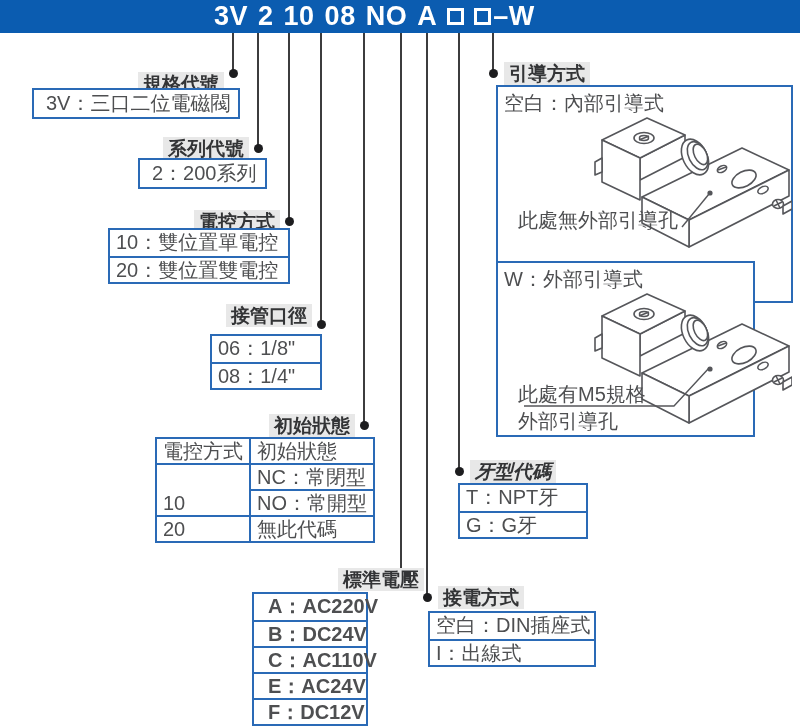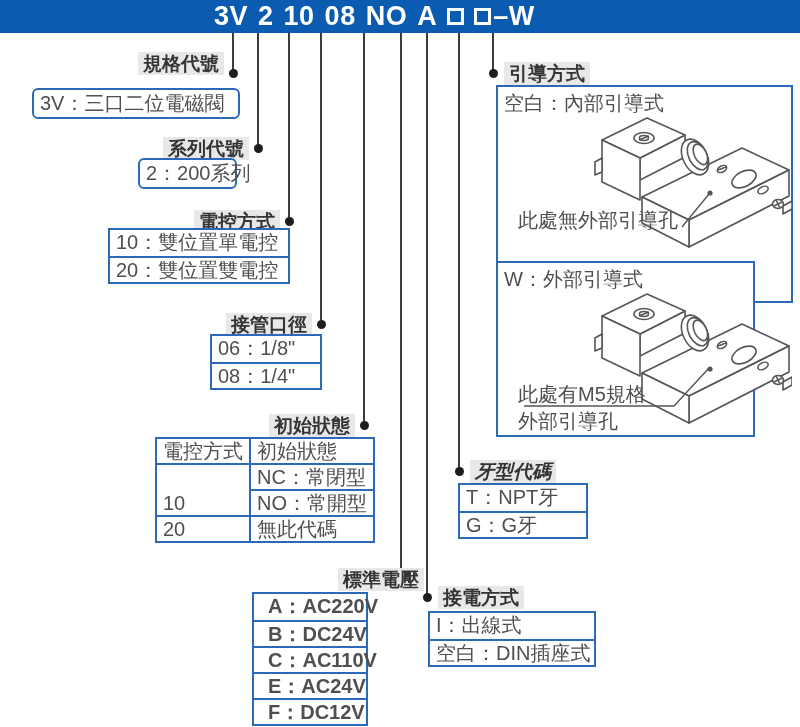--- a/index.html
+++ b/index.html
@@ -24,21 +24,21 @@
   
   .lbl { position:absolute; height:23px; line-height:23px; padding:0 5px; background:#e8e8e8;
          color:#333436; font-size:19px; font-weight:bold; white-space:nowrap; text-align:center; }
 
   
   .bx { position:absolute; border:2px solid #2a6ab6; background:#fff; color:#4e4f51;
         font-size:20px; white-space:nowrap; }
   .bx .row { height:26px; line-height:25px; padding:0 6px; border-top:2px solid #2a6ab6; }
   .bx .row:first-child { border-top:none; }
   .bx.volt .row { padding-left:14px; }
-  .bx.single { line-height:27px; padding:0 6px;border-radius:6px; }
+  .bx.single { line-height:27px; padding:0 12px; }
 
   
   table.istate { position:absolute; border-collapse:collapse; color:#4e4f51; font-size:20px; }
   table.istate th, table.istate td { border:2px solid #2a6ab6; font-weight:normal; text-align:left;
         padding:0 6px; height:26px; line-height:24px; white-space:nowrap; background:#fff; }
 
   
   .pilot { position:absolute; border:2px solid #2a6ab6; background:#fff; }
   .pilot .ptitle { position:absolute; left:6px; top:3px; font-size:20px; color:#4e4f51; white-space:nowrap; }
   .pilot .caption { position:absolute; font-size:20px; color:#4e4f51; white-space:nowrap; }
@@ -66,33 +66,33 @@
   <div class="vline" style="left:232px; height:40px;"></div>
   <div class="vline" style="left:257px; height:115px;"></div>
   <div class="vline" style="left:288px; height:188px;"></div>
   <div class="vline" style="left:320px; height:291px;"></div>
   <div class="vline" style="left:363px; height:392px;"></div>
   <div class="vline" style="left:400px; height:546px;"></div>
   <div class="vline" style="left:426px; height:564px;"></div>
   <div class="vline" style="left:458px; height:438px;"></div>
   <div class="vline" style="left:492px; height:40px;"></div>
 
-  <div class="lbl" style="left:138px; top:52px;">規格代號</div>
+  <div class="lbl" style="left:138px; top:72px;">規格代號</div>
   <div class="lbl" style="left:163px; top:137px;">系列代號</div>
   <div class="lbl" style="left:194px; top:210px;">電控方式</div>
-  <div class="lbl" style="left:226px; top:313px;">接管口徑</div>
+  <div class="lbl" style="left:226px; top:304px;">接管口徑</div>
   <div class="lbl" style="left:269px; top:414px;">初始狀態</div>
   <div class="lbl" style="left:306px; top:568px;margin-left:32px;">標準電壓</div>
   <div class="lbl" style="left:438px; top:586px;">接電方式</div>
   <div class="lbl" style="left:470px; top:460px;font-style:italic;">牙型代碼</div>
   <div class="lbl" style="left:504px; top:62px;">引導方式</div>
 
   <div class="bx single" style="left:32px; top:88px; width:208px; height:31px;">3V：三口二位電磁閥</div>
 
-  <div class="bx single" style="left:138px; top:158px; width:99px; height:31px;">2：200系列</div>
+  <div class="bx single" style="left:138px; top:158px; width:129px; height:31px;">2：200系列</div>
 
   <div class="bx" style="left:108px; top:228px; width:182px;">
     <div class="row">10：雙位置單電控</div>
     <div class="row">20：雙位置雙電控</div>
   </div>
 
   <div class="bx" style="left:210px; top:334px; width:112px;">
     <div class="row">06：1/8"</div>
     <div class="row">08：1/4"</div>
   </div>
@@ -119,22 +119,22 @@
 
   <div class="bx volt" style="left:252px; top:592px; width:116px;font-weight:bold;">
     <div class="row">A：AC220V</div>
     <div class="row">B：DC24V</div>
     <div class="row">C：AC110V</div>
     <div class="row">E：AC24V</div>
     <div class="row">F：DC12V</div>
   </div>
 
   <div class="bx" style="left:428px; top:611px; width:168px;">
+    <div class="row">空白：DIN插座式</div>
     <div class="row">I：出線式</div>
-    <div class="row">空白：DIN插座式</div>
   </div>
 
   <div class="bx" style="left:458px; top:483px; width:130px;">
     <div class="row">T：NPT牙</div>
     <div class="row">G：G牙</div>
   </div>
 
   <div class="pilot" style="left:496px; top:85px; width:297px; height:218px;">
     <div class="ptitle">空白：內部引導式</div>
     <svg style="left:94px; top:18px;" width="200" height="148" viewBox="0 0 200 148">

